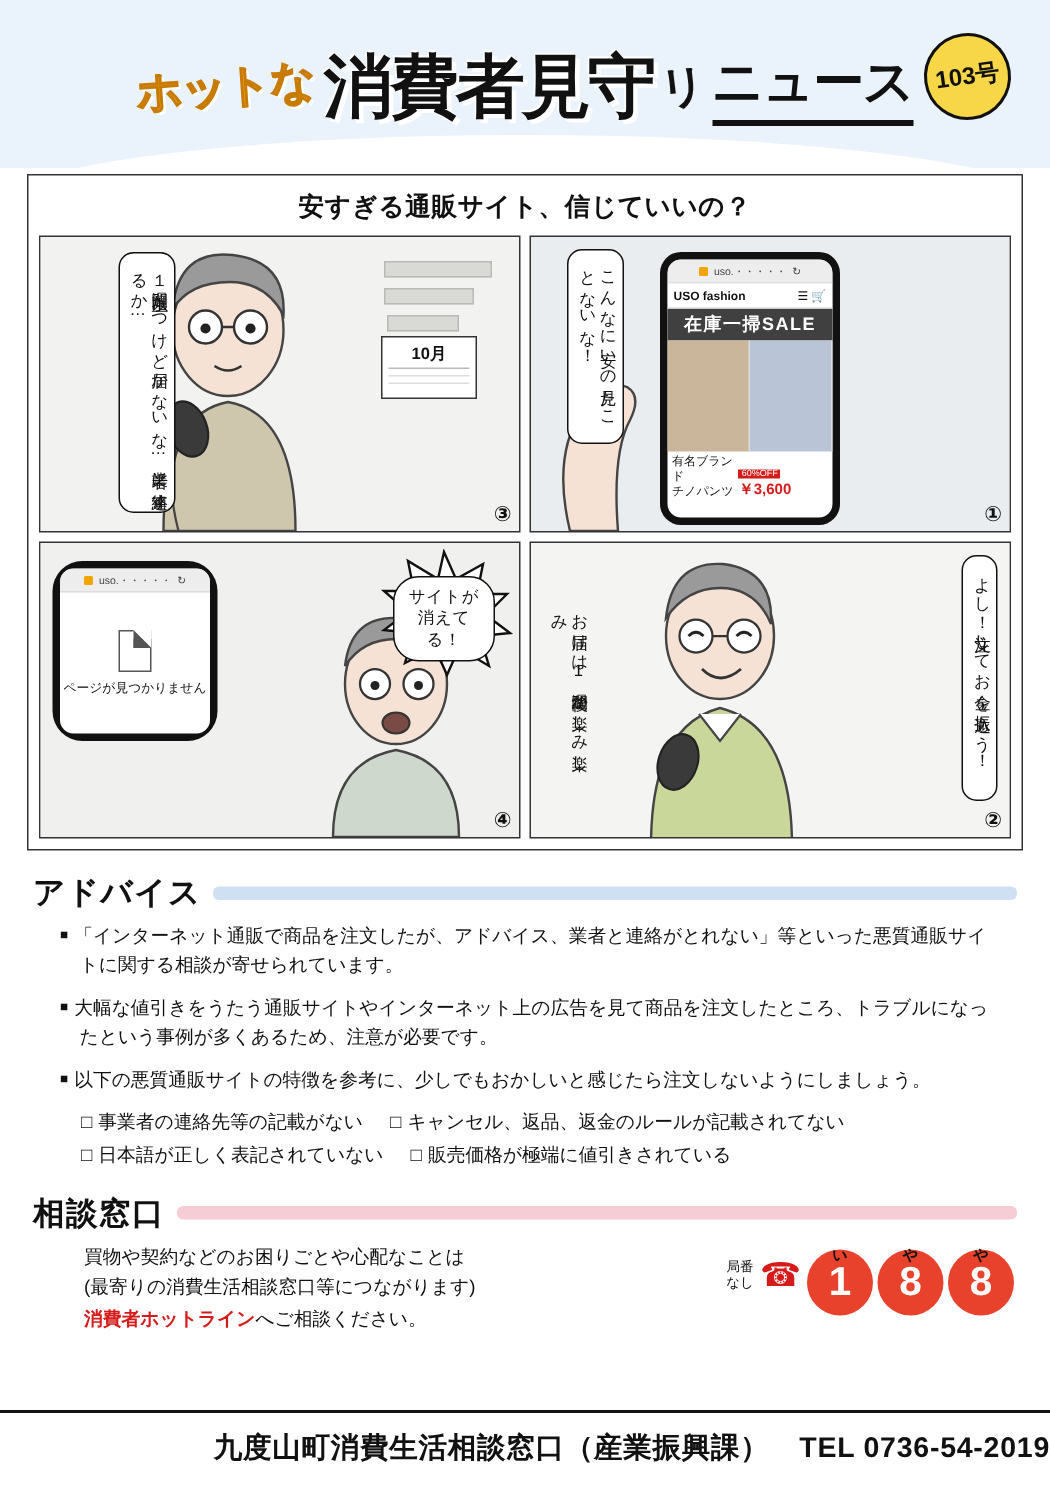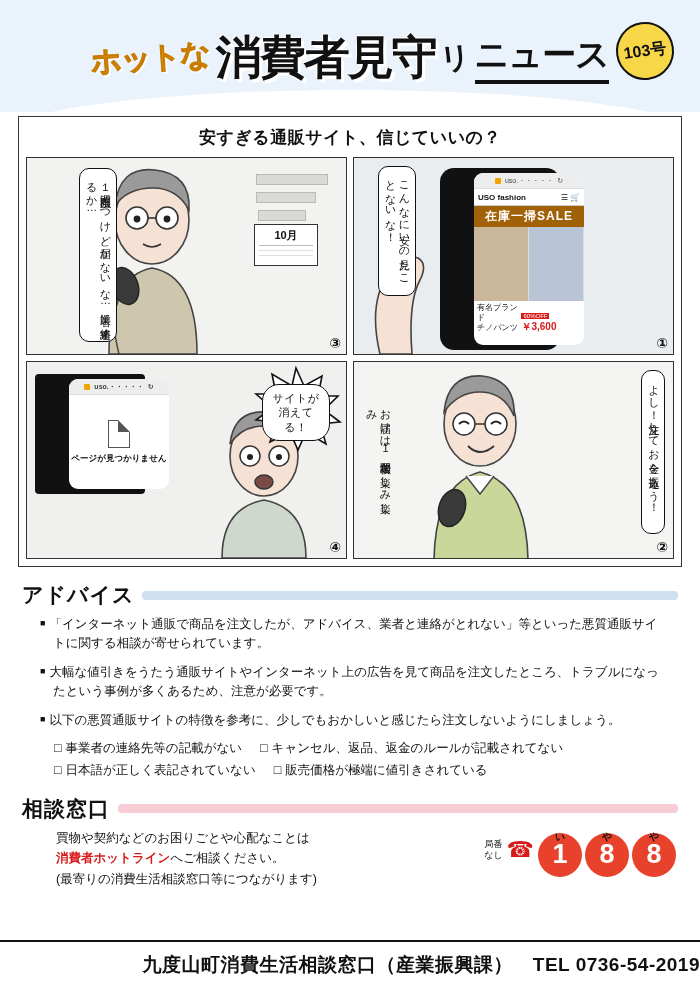--- a/index.html
+++ b/index.html
@@ -110,36 +110,36 @@
   .p3-shelf3{position:absolute;right:40px;top:52px;width:46px;height:9px;background:#d9d9d6;border:1px solid #b9b9b5;}
   .p3-cal{position:absolute;right:28px;top:66px;width:62px;height:40px;background:#fff;border:1.5px solid #333;}
   .p3-cal span{display:block;font-size:11px;text-align:center;padding-top:3px;font-weight:bold;}
   .p3-cal:after{content:"";position:absolute;left:4px;right:4px;top:20px;height:1px;background:#bbb;box-shadow:0 5px 0 #ddd,0 10px 0 #ddd;}
   
   .p1-bg{position:absolute;inset:0;background:#e9edf0;}
   .phone{
     position:absolute;left:86px;top:10px;width:120px;height:182px;
     background:#111;border-radius:14px;padding:5px;box-sizing:border-box;
   }
-  .phone-screen{background:#fff;width:100%;height:100%;border-radius:9px;overflow:hidden;position:relative;margin-left:29px;}
+  .phone-screen{background:#fff;width:100%;height:100%;border-radius:9px;overflow:hidden;position:relative;}
   .url-bar{height:15px;background:#ededed;display:flex;align-items:center;justify-content:center;gap:4px;font-size:7px;color:#444;border-bottom:1px solid #ddd;}
   .lock{width:6px;height:6px;background:#f0a500;border-radius:1px;display:inline-block;}
   .shop-bar{height:16px;background:#fff;border-bottom:1px solid #ccc;display:flex;align-items:center;padding:0 4px;font-size:8px;font-weight:bold;justify-content:space-between;}
   .cart{font-size:8px;}
-  .sale{background:#a16207;color:#fff;font-size:12px;font-weight:bold;text-align:center;padding:2px 0;letter-spacing:1px;}
+  .sale{background:#404040;color:#fff;font-size:12px;font-weight:bold;text-align:center;padding:2px 0;letter-spacing:1px;}
   .goods{display:flex;height:74px;}
   .goods div{flex:1;border-right:1px solid #ddd;}
   .g1{background:#c9b69b;}
   .g2{background:#b9c4d6;}
   .prod{font-size:8px;padding:2px 3px;line-height:1.25;display:flex;justify-content:space-between;align-items:flex-end;}
   .prod .price{color:#d61b1b;font-weight:bold;font-size:10px;}
   .off{background:#d61b1b;color:#fff;font-size:6px;padding:0 2px;}
   
   .p4-bg{position:absolute;inset:0;background:#f0f0ee;}
-  .phone4{position:absolute;left:8px;top:12px;width:110px;height:120px;background:#111;border-radius:4px;padding:5px;box-sizing:border-box;font-weight:bold;}
+  .phone4{position:absolute;left:8px;top:12px;width:110px;height:120px;background:#111;border-radius:20px;padding:5px;box-sizing:border-box;}
   .notfound{display:flex;flex-direction:column;align-items:center;justify-content:center;height:calc(100% - 15px);gap:5px;}
   .doc-icon{width:20px;height:26px;border:1.5px solid #555;background:#fff;position:relative;}
   .doc-icon:after{content:"";position:absolute;right:-1px;top:-1px;border-width:6px;border-style:solid;border-color:#fff #fff #555 #555;}
   .nf-text{font-size:8.5px;text-align:center;line-height:1.3;}
   
   .p2-bg{position:absolute;inset:0;background:#f4f4f2;}
   
   .sec-head{
     display:flex;align-items:center;gap:8px;margin:14px 22px 6px 22px;text-align:right;
   }
@@ -341,24 +341,24 @@
     </div>
   </div>
 </div>
 
 <div class="sec-head">
   <span class="sec-title">相談窓口</span>
   <span class="sec-rule rule-pink"></span>
 </div>
 <div class="soudan">
   <p>買物や契約などのお困りごとや心配なことは</p>
+  <p>(最寄りの消費生活相談窓口等につながります)</p>
   <p>
     <span class="hotline">消費者ホットライン</span><span>へご相談ください。</span>
   </p>
-  <p>(最寄りの消費生活相談窓口等につながります)</p>
   <div class="num-box">
     <span class="kyoku" style="white-space:pre-line">局番
 なし</span>
     <span class="tel-ico">☎</span>
     <span class="circ-wrap">
       <span class="circle">
         <small>い</small>
         <span>1</span>
       </span>
       <span class="circle">

